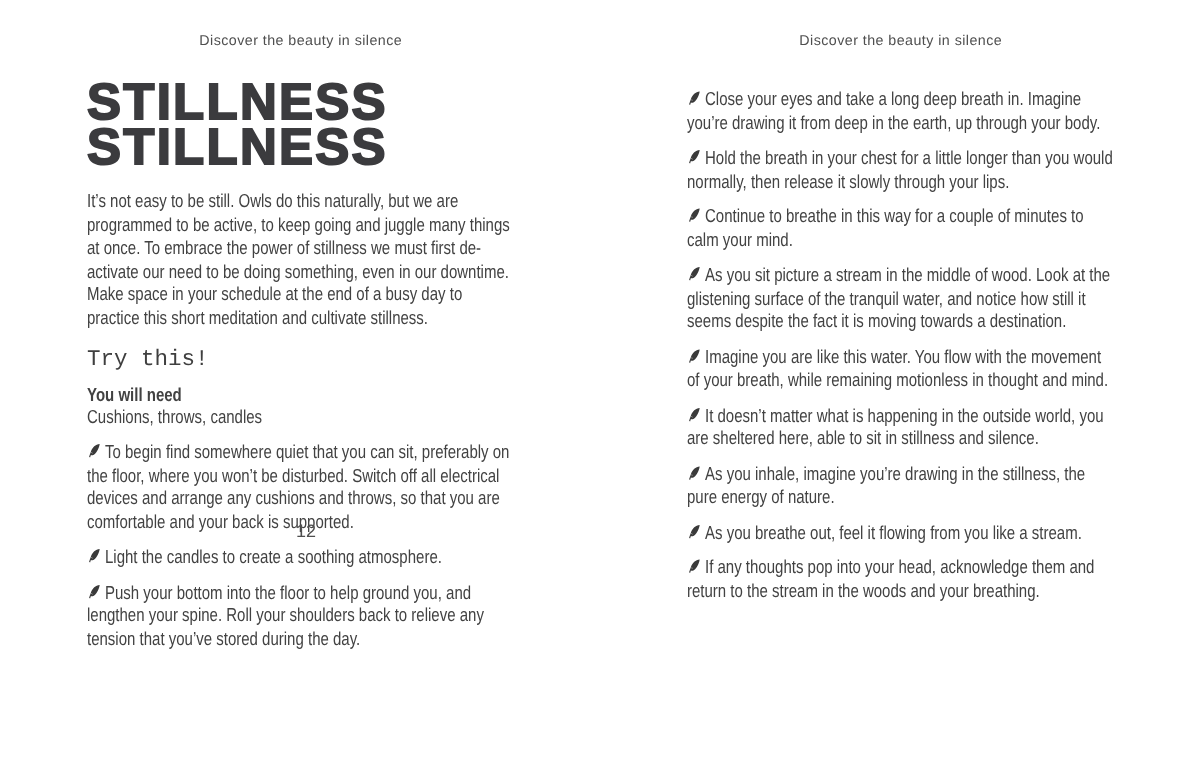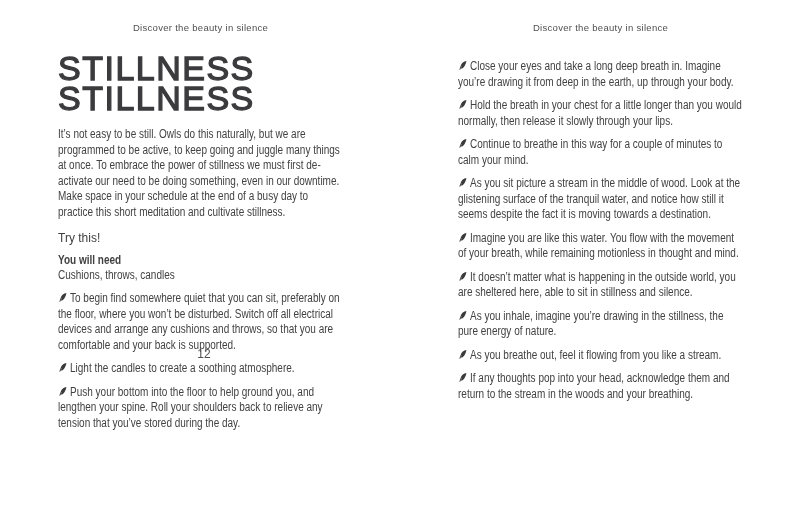--- a/index.html
+++ b/index.html
@@ -19,37 +19,37 @@
     text-align: center;
     font-size: 9.5px;
     letter-spacing: .3px;
     color: var(--muted-text, #4f4f4f);
   }
 
   .page-title {
     margin: 20px 0 0 0;
     font-size: 34px;
     line-height: 30px;
-    font-weight: normal;
+    font-weight: bold;
     letter-spacing: 1.5px;
     color: var(--title-text, #3b3b3e);
     -webkit-text-stroke: 1.3px var(--title-text, #3b3b3e);
   }
   .page-title .title-line { display: block; }
 
   
   .condense { width: 125%; transform: scaleX(.8); transform-origin: 0 0; }
 
   .intro { margin: 14px 0 0 0; font-size: 12.5px; line-height: 15.5px; }
 
   .try-this {
     margin: 11px 0 0 0;
-    font-family: Liberation Sans, sans-serif;
+    font-family: Liberation Mono, monospace;
     font-weight: normal;
-    font-size: 12px;
+    font-size: 15px;
     color: var(--heading-text, #3f3f3f);
   }
 
   .ywn { margin: 8px 0 0 0; font-size: 12.5px; line-height: 15px; }
   .ywn p { margin: 0; }
   .ywn-label { font-weight: bold; }
 
   .step { margin: 8px 0 0 0; font-size: 12.5px; line-height: 15.5px; }
   .page.right .step.first { margin-top: 26px; }
 

